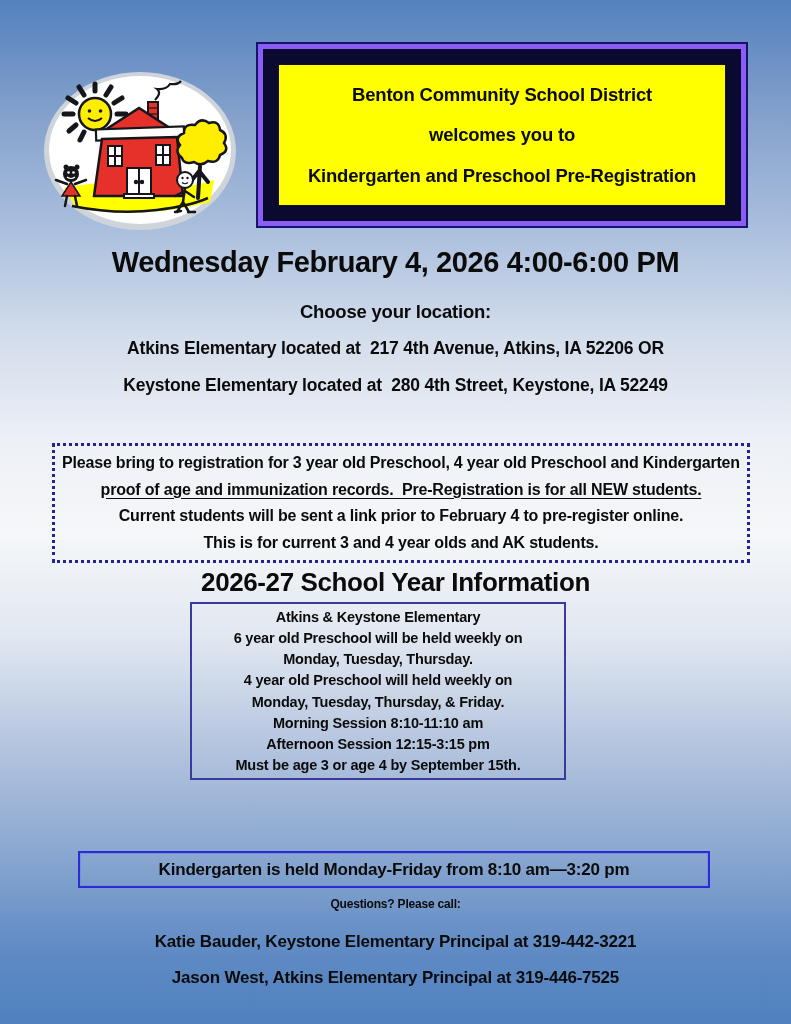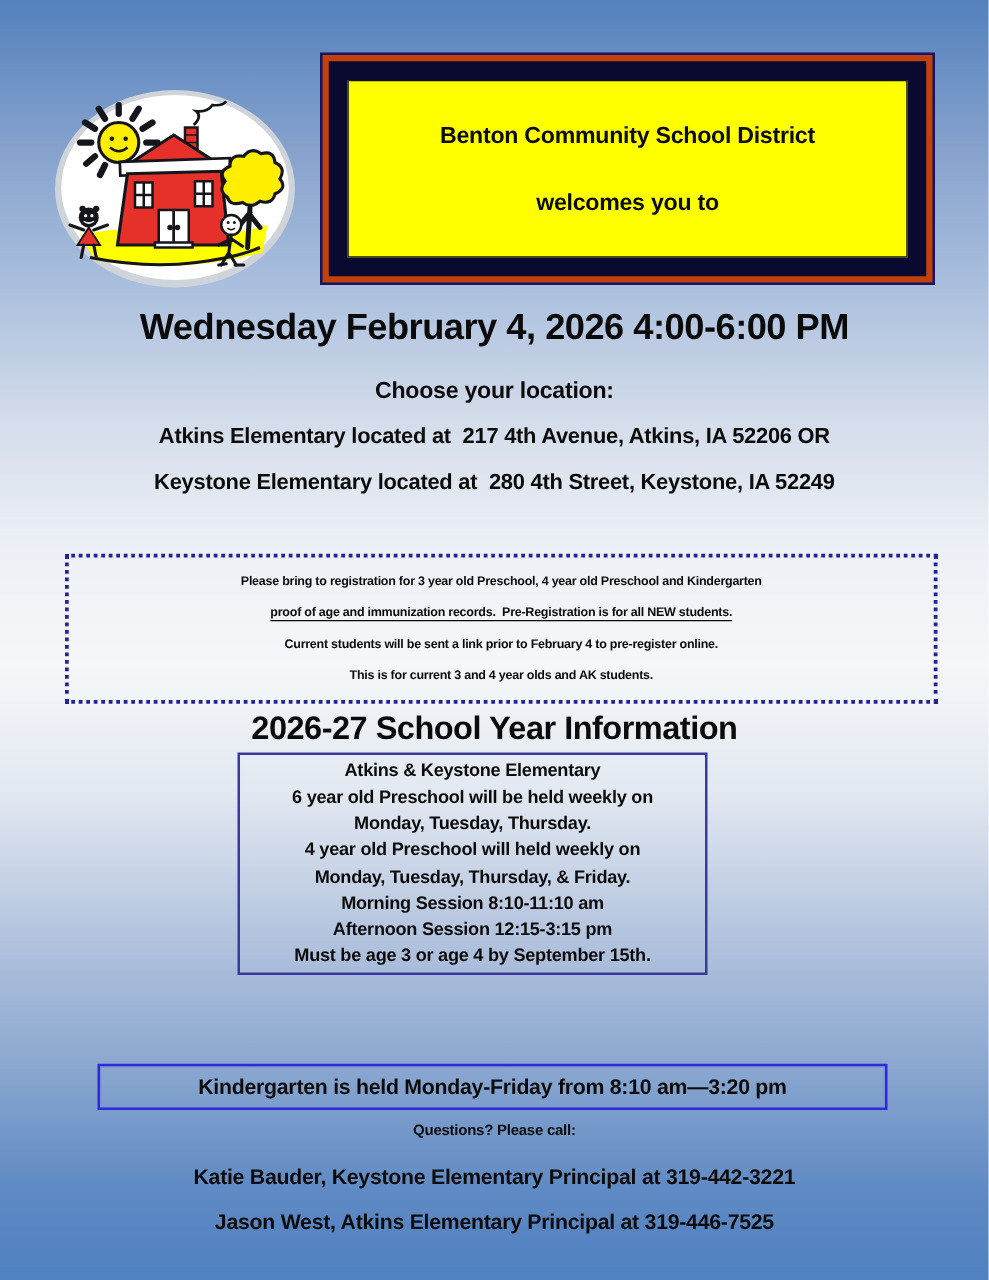--- a/index.html
+++ b/index.html
@@ -23,21 +23,21 @@
     text-align:center;white-space:pre;
     letter-spacing:-0.2px;
   }
   
   .banner-outer{
     position:absolute;left:256px;top:42px;width:492px;height:186px;
     background:#151568;padding:2px;box-sizing:border-box;
   }
   .banner-mid{
     width:100%;height:100%;box-sizing:border-box;
-    border:5px solid #c2410c;background:#0a0a30;padding:15px;
+    border:5px solid #8b5cf6;background:#0a0a30;padding:15px;
   }
   .banner-inner{
     width:100%;height:100%;box-sizing:border-box;
     background:#ffff00;border:1.5px solid #111;
     display:flex;flex-direction:column;justify-content:space-evenly;
     align-items:center;text-align:center;
   }
   .banner-line{font-size:18.5px;white-space:pre;letter-spacing:-0.2px;}
   
   .clipart{position:absolute;left:42px;top:70px;width:196px;height:162px;}
@@ -47,21 +47,21 @@
   .loc1{top:338px;font-size:17.5px;}
   .loc2{top:375px;font-size:17.5px;}
   .reg{top:411px;font-size:18.5px;}
   
   .notice-box{
     position:absolute;left:52px;top:443px;width:698px;height:120px;
     box-sizing:border-box;border:3px dotted #232394;
     display:flex;flex-direction:column;justify-content:space-evenly;
     align-items:center;text-align:center;
   }
-  .notice-line{font-size:10px;white-space:pre;letter-spacing:-0.2px;}
+  .notice-line{font-size:16px;white-space:pre;letter-spacing:-0.2px;}
   .underlined{text-decoration:underline;text-underline-offset:3px;}
   
   .sy-heading{top:567px;font-size:26px;letter-spacing:-0.4px;}
   .info-box{
     position:absolute;left:190px;top:602px;width:376px;height:178px;
     box-sizing:border-box;border:2px solid #3a3a9e;
     display:flex;flex-direction:column;justify-content:space-evenly;
     align-items:center;text-align:center;
   }
   .info-line{font-size:14.5px;white-space:pre;letter-spacing:-0.2px;}
@@ -167,20 +167,21 @@
         <path d="M133 142 l6 -1 M146 142 l7 0" stroke="#15151c" stroke-width="2.5" stroke-linecap="round"></path>
       </g>
     </svg>
   </div>
 
   <div class="banner-outer">
     <div class="banner-mid">
       <div class="banner-inner">
         <div class="banner-line">Benton Community School District</div>
         <div class="banner-line">welcomes you to</div>
+        <div class="banner-line">Kindergarten and Preschool Pre-Registration</div>
       </div>
     </div>
   </div>
 
   <div class="center-line heading-main">Wednesday February 4, 2026 4:00-6:00 PM</div>
   <div class="center-line choose">Choose your location:</div>
   <div class="center-line loc1">Atkins Elementary located at  217 4th Avenue, Atkins, IA 52206 OR</div>
   <div class="center-line loc2">Keystone Elementary located at  280 4th Street, Keystone, IA 52249</div>
 
   <div class="notice-box">

